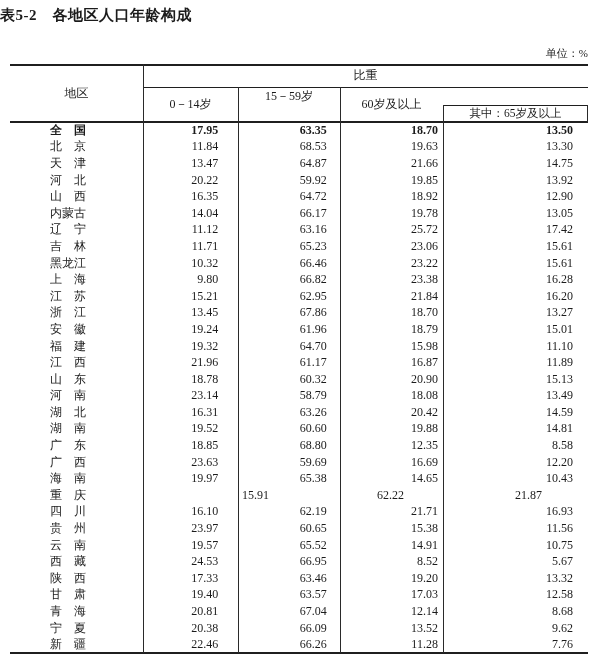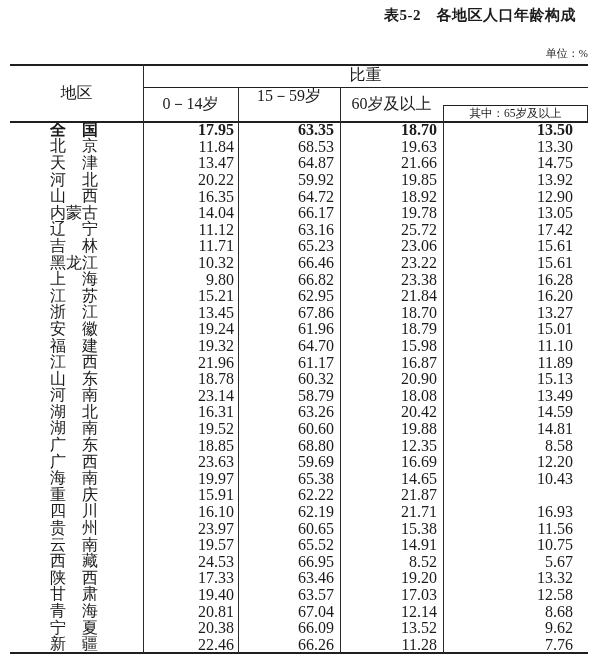--- a/index.html
+++ b/index.html
@@ -3,50 +3,50 @@
 <meta charset="utf-8">
 <style>
   html,body{margin:0;padding:0;background:#fff;}
   .canvas{
     position:relative;width:600px;height:665px;background:#ffffff;
     font-family:"Liberation Serif","DejaVu Serif",serif;color:#1b1b1b;
     overflow:hidden;
   }
   .abs{position:absolute;}
   .title{
-    left:0;top:6px;width:576px;text-align:right;
+    left:0;top:6px;width:576px;text-align:left;
     font-size:15px;font-weight:bold;letter-spacing:0.5px;
   }
   .unit{
     top:46px;right:12px;font-size:11px;
   }
   
   .rule{background:#1f1f1f;}
   .rule-top   {left:10px;top:64px;width:578px;height:2px;}
   .rule-hdrbot{left:10px;top:121px;width:578px;height:2px;}
   .rule-bottom{left:10px;top:652px;width:578px;height:2px;}
   .rule-bizhong{left:143px;top:87px;width:445px;height:1px;}
   .rule-subbox-top{left:443px;top:105px;width:145px;height:1px;}
   .v{width:1px;background:#2a2a2a;}
   .v-c0{left:143px;top:64px;height:589px;}
   .v-c1{left:238px;top:87px;height:566px;}
   .v-c2{left:340px;top:87px;height:566px;}
   .v-c3{left:443px;top:105px;height:548px;}
   .v-right{left:587px;top:105px;height:17px;}
   
-  .hcell{display:flex;align-items:center;justify-content:center;font-size:16px;}
+  .hcell{display:flex;align-items:center;justify-content:center;font-size:12px;}
   .h-region{left:10px;top:65px;width:133px;height:56px;}
   .h-group {left:143px;top:64px;width:445px;height:23px;}
   .h-age0  {left:143px;top:87px;width:95px;height:34px;}
   .h-age1  {left:238px;top:87px;width:102px;height:19px;}
   .h-age2  {left:340px;top:87px;width:103px;height:34px;text-align:center;}
   .h-sub   {left:443px;top:105px;width:145px;height:17px;font-size:11.5px;}
   
   .rows{left:10px;top:122px;width:578px;}
-  .row{display:flex;height:16.594px;align-items:center;font-size:16px;}
+  .row{display:flex;height:16.594px;align-items:center;font-size:12px;gap:35px;}
   .row.bold{font-weight:bold;}
   .cell-region{width:133px;padding-left:40px;box-sizing:border-box;white-space:pre;}
   .cell-v{text-align:right;box-sizing:border-box;}
   .cell-v0{width:95px;padding-right:4px;}
   .cell-v1{width:102px;padding-right:6px;}
   .cell-v2{width:103px;padding-right:6px;}
   .cell-v3{width:145px;padding-right:15px;}
 </style>
 </head>
 <body>

